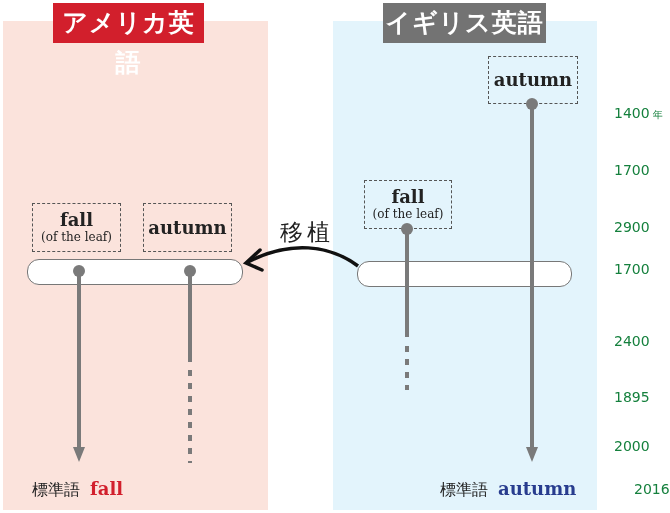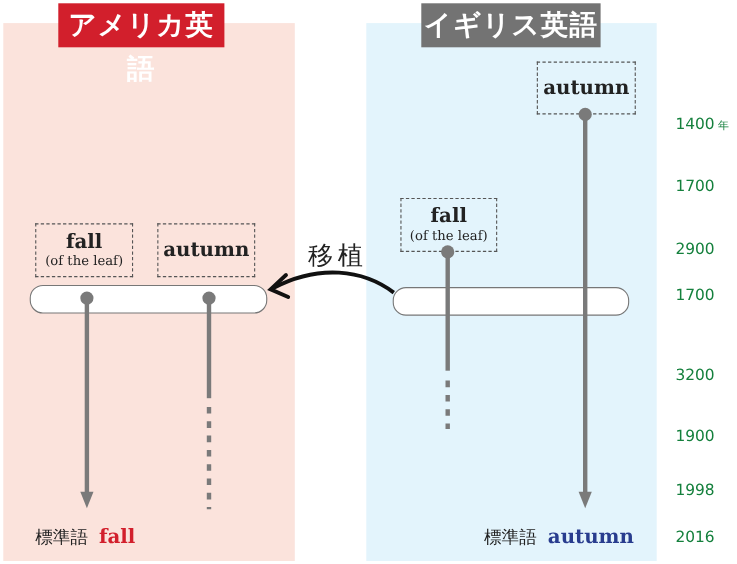--- a/index.html
+++ b/index.html
@@ -79,23 +79,23 @@
   <path d="M358,266 C330,245 290,240 248,262" fill="none" stroke="#111" stroke-width="3.5"></path>
   <path d="M260,250 L246,263 L262,270" fill="none" stroke="#111" stroke-width="3.5" stroke-linecap="round"></path>
 </svg>
 
 <div class="transplant">移植</div>
 
 <div class="year" style="top:105px;"><span>1400</span><span class="nen">年</span></div>
 <div class="year" style="top:162px;">1700</div>
 <div class="year" style="top:219px;">2900</div>
 <div class="year" style="top:261px;">1700</div>
-<div class="year" style="top:333px;">3200</div>
-<div class="year" style="top:389px;">1900</div>
-<div class="year" style="top:438px;">1998</div>
-<div class="year" style="top:481px;">2016</div>
+<div class="year" style="top:333px;">2400</div>
+<div class="year" style="top:389px;">1895</div>
+<div class="year" style="top:438px;">2000</div>
+<div class="year" style="top:481px;margin-left:20px;">2016</div>
 
 <div class="std" style="left:32px;text-align:right;">
   <span>標準語</span><span class="word" style="color:#d21f2c;">fall</span>
 </div>
 <div class="std" style="left:440px;">
   <span>標準語</span><span class="word" style="color:#283c8e;">autumn</span>
 </div>
 
 </body></html>

